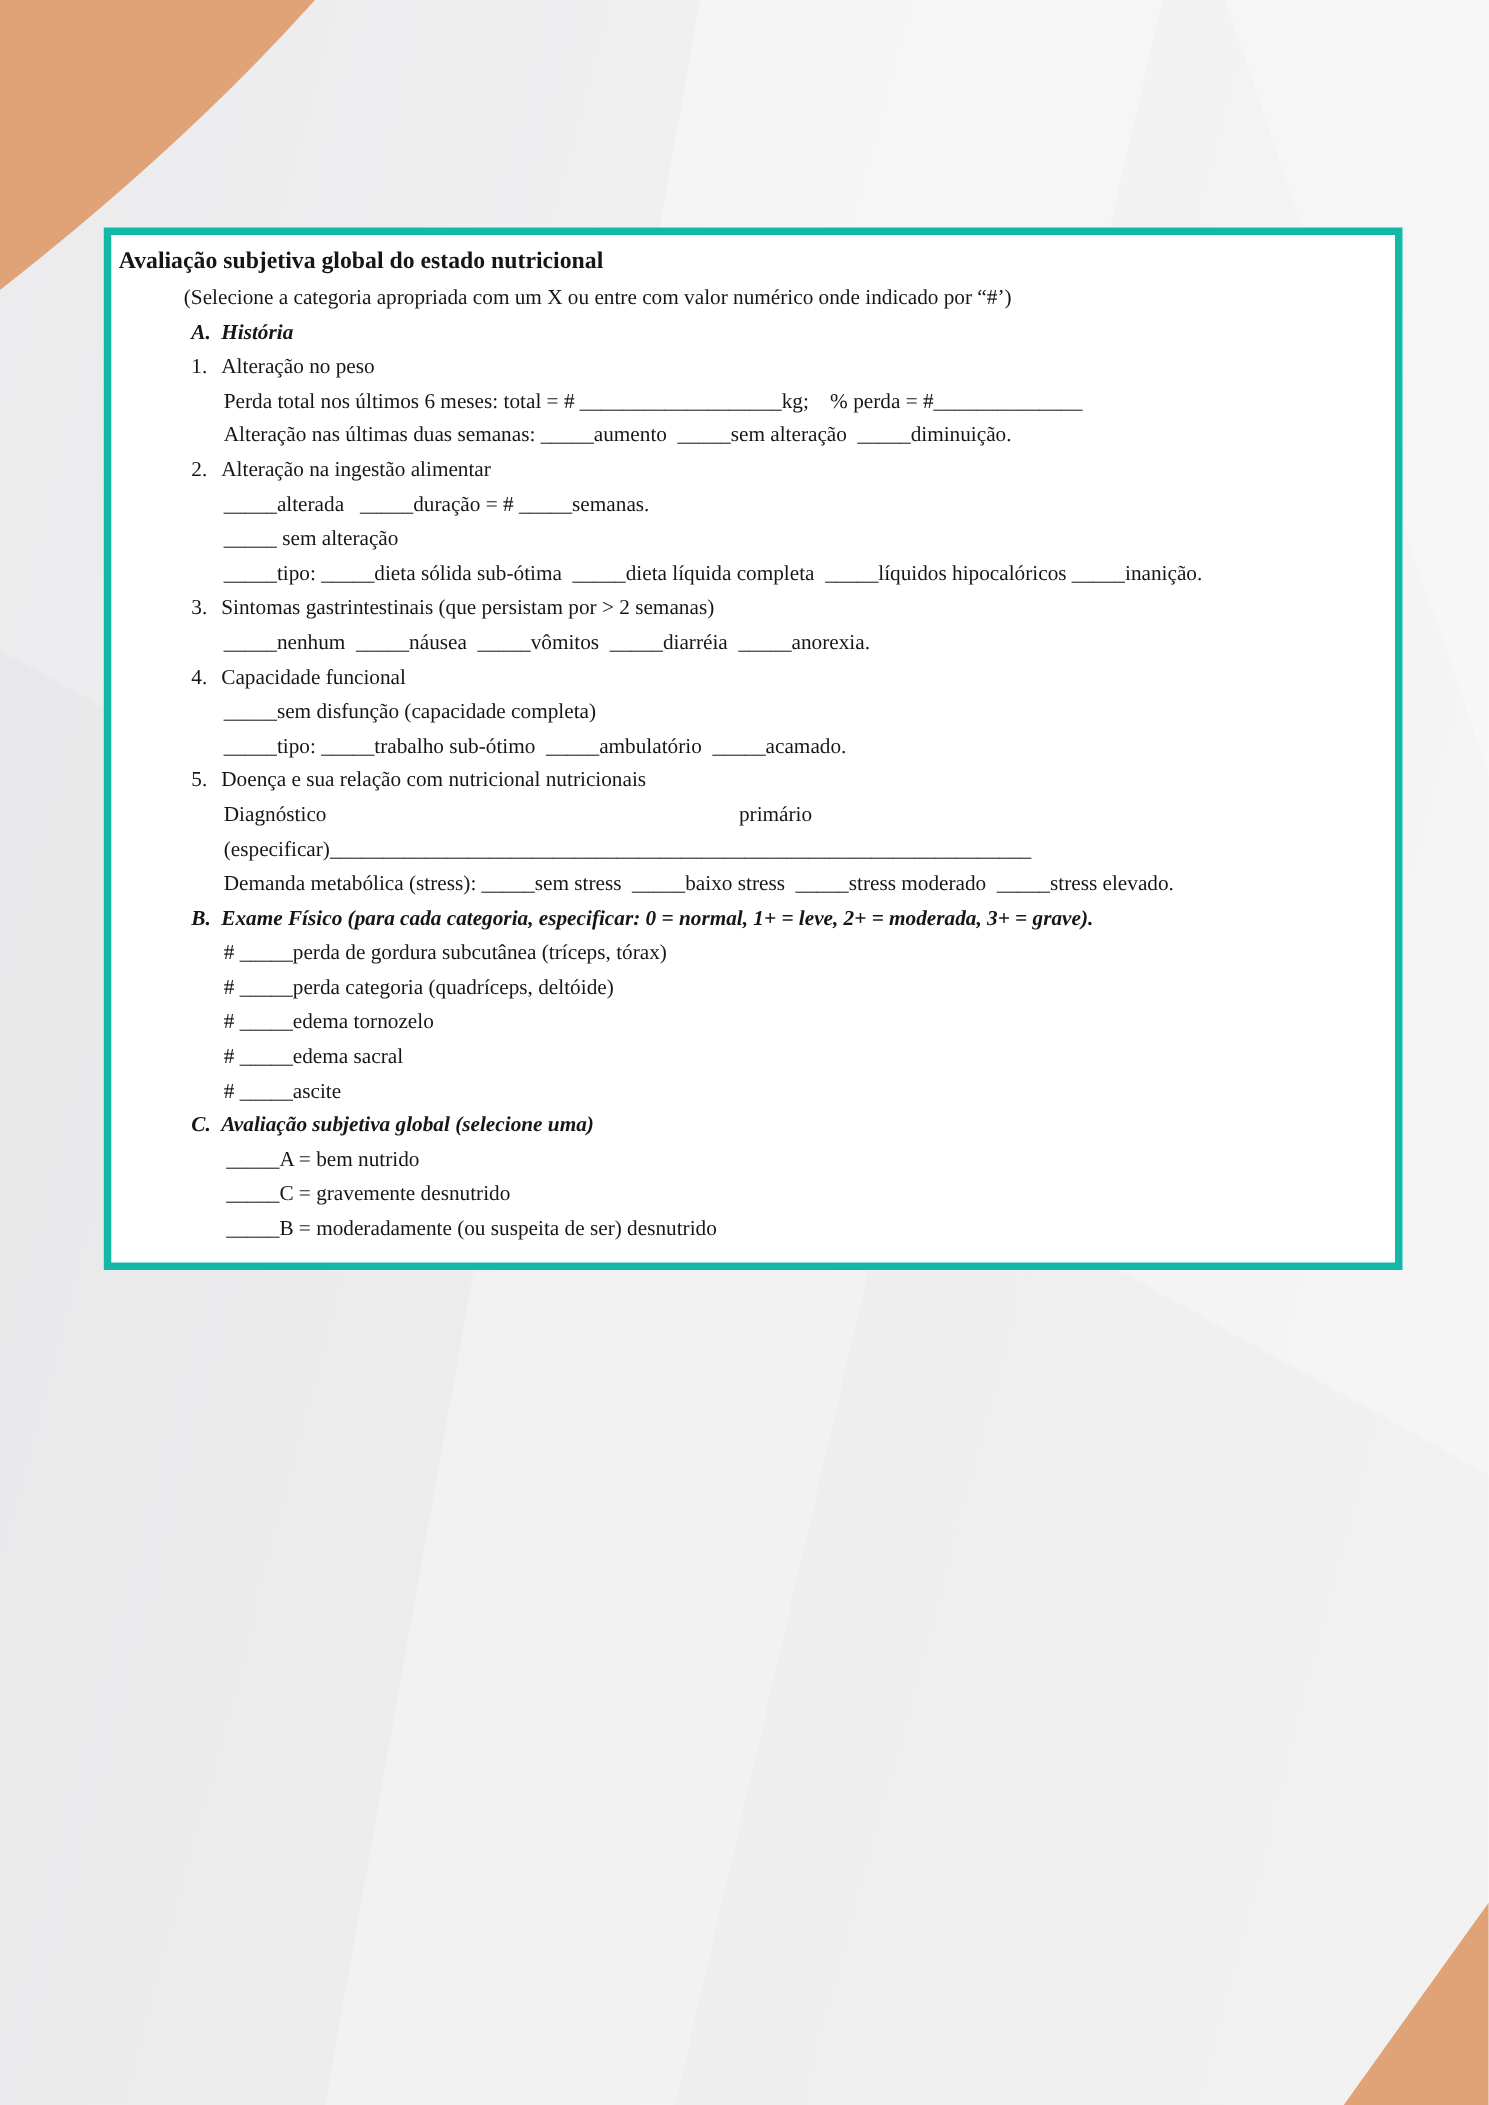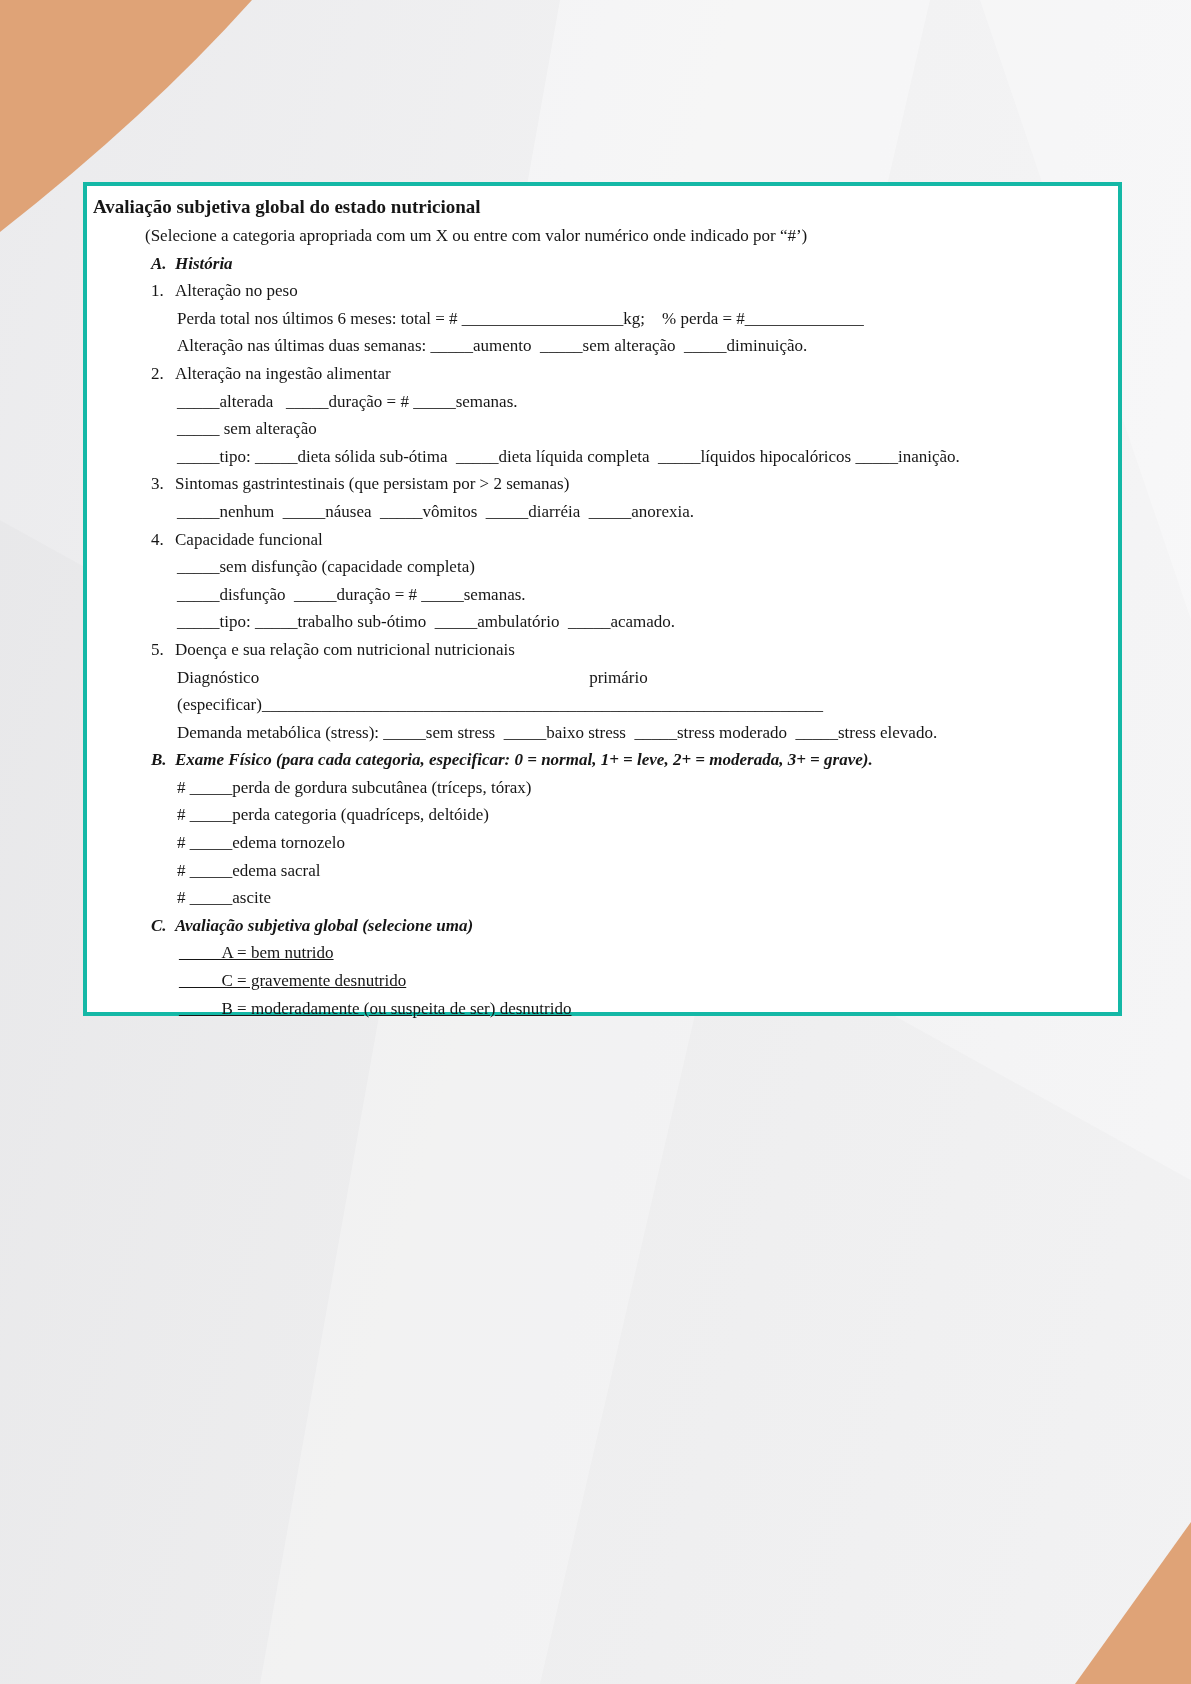--- a/index.html
+++ b/index.html
@@ -4,31 +4,31 @@
 <style>
   html,body{margin:0;padding:0;}
   body{
     width:1191px;height:1684px;position:relative;overflow:hidden;
     background:linear-gradient(105deg,#ebebed 0%,#f1f1f2 45%,#f6f6f7 100%);
     font-family:"Liberation Serif", serif;
   }
   .bg-svg{position:absolute;left:0;top:0;width:1191px;height:1684px;}
   .form-box{
     position:absolute;left:83px;top:182px;width:1039px;height:834px;
-    background:#ffffff;border:4px solid #14b8a6;box-sizing:border-box;
+    background:#ffffff;border:6px solid #14b8a6;box-sizing:border-box;
     padding:6px 8px 0 6px;color:#161616;
   }
   .title{font-weight:bold;font-size:19px;line-height:30px;white-space:pre-wrap;}
   .line{font-size:17px;line-height:27.6px;white-space:pre-wrap;margin-left:44px;}
   .line .num{display:inline-block;width:24px;}
   .l-paren{padding-left:8px;}
   .l-sect{padding-left:14px;font-weight:bold;font-style:italic;}
   .l-num{padding-left:14px;}
   .l-cont{padding-left:40px;}
-  .l-cont2{padding-left:42px;text-decoration:underline;}
+  .l-cont2{padding-left:42px;}
   .gap-right{display:inline-block;width:330px;}
 </style>
 </head>
 <body>
 
 <svg class="bg-svg" viewBox="0 0 1191 1684" xmlns="http://www.w3.org/2000/svg">
   <polygon points="560,0 930,0 540,1684 260,1684" fill="#ffffff" opacity="0.35"></polygon>
   <polygon points="0,520 1191,1180 1191,1684 0,1684" fill="#000000" opacity="0.015"></polygon>
   <polygon points="980,0 1191,0 1191,620" fill="#ffffff" opacity="0.3"></polygon>
   <path d="M0,0 H252 Q148,116 0,232 Z" fill="#dfa377"></path>
@@ -44,21 +44,20 @@
       <div class="line l-cont"><span>Perda total nos últimos 6 meses: total = # ___________________kg;    % perda = #______________</span></div>
       <div class="line l-cont"><span>Alteração nas últimas duas semanas: _____aumento  _____sem alteração  _____diminuição.</span></div>
       <div class="line l-num"><span class="num">2.</span><span>Alteração na ingestão alimentar</span></div>
       <div class="line l-cont"><span>_____alterada   _____duração = # _____semanas.</span></div>
       <div class="line l-cont"><span>_____ sem alteração</span></div>
       <div class="line l-cont"><span>_____tipo: _____dieta sólida sub-ótima  _____dieta líquida completa  _____líquidos hipocalóricos _____inanição.</span></div>
       <div class="line l-num"><span class="num">3.</span><span>Sintomas gastrintestinais (que persistam por &gt; 2 semanas)</span></div>
       <div class="line l-cont"><span>_____nenhum  _____náusea  _____vômitos  _____diarréia  _____anorexia.</span></div>
       <div class="line l-num"><span class="num">4.</span><span>Capacidade funcional</span></div>
       <div class="line l-cont"><span>_____sem disfunção (capacidade completa)</span></div>
-      <div class="line l-cont"><span>_____disfunção  _____duração = # _____semanas.</span></div>
       <div class="line l-cont"><span>_____tipo: _____trabalho sub-ótimo  _____ambulatório  _____acamado.</span></div>
       <div class="line l-num"><span class="num">5.</span><span>Doença e sua relação com nutricional nutricionais</span></div>
       <div class="line l-cont"><span>Diagnóstico</span><span class="gap-right"></span><span>primário</span></div>
       <div class="line l-cont"><span>(especificar)__________________________________________________________________</span></div>
       <div class="line l-cont"><span>Demanda metabólica (stress): _____sem stress  _____baixo stress  _____stress moderado  _____stress elevado.</span></div>
       <div class="line l-sect"><span class="num">B.</span><span>Exame Físico (para cada categoria, especificar: 0 = normal, 1+ = leve, 2+ = moderada, 3+ = grave).</span></div>
       <div class="line l-cont"><span># _____perda de gordura subcutânea (tríceps, tórax)</span></div>
       <div class="line l-cont"><span># _____perda categoria (quadríceps, deltóide)</span></div>
       <div class="line l-cont"><span># _____edema tornozelo</span></div>
       <div class="line l-cont"><span># _____edema sacral</span></div>

